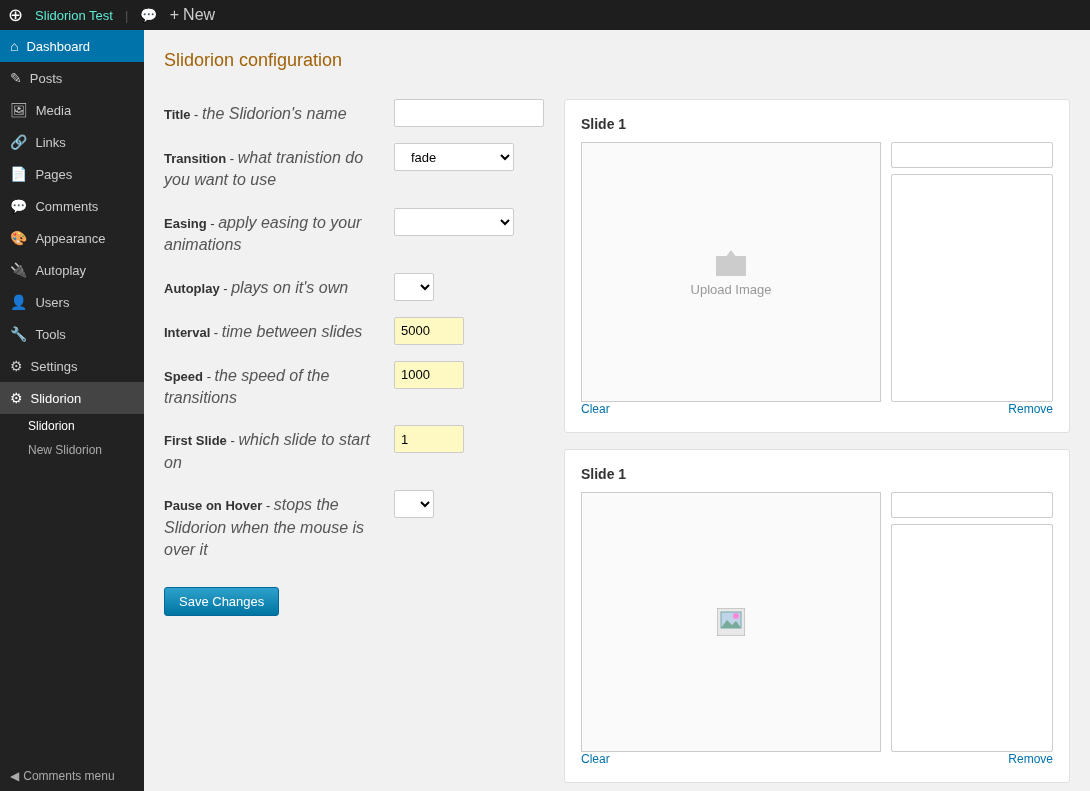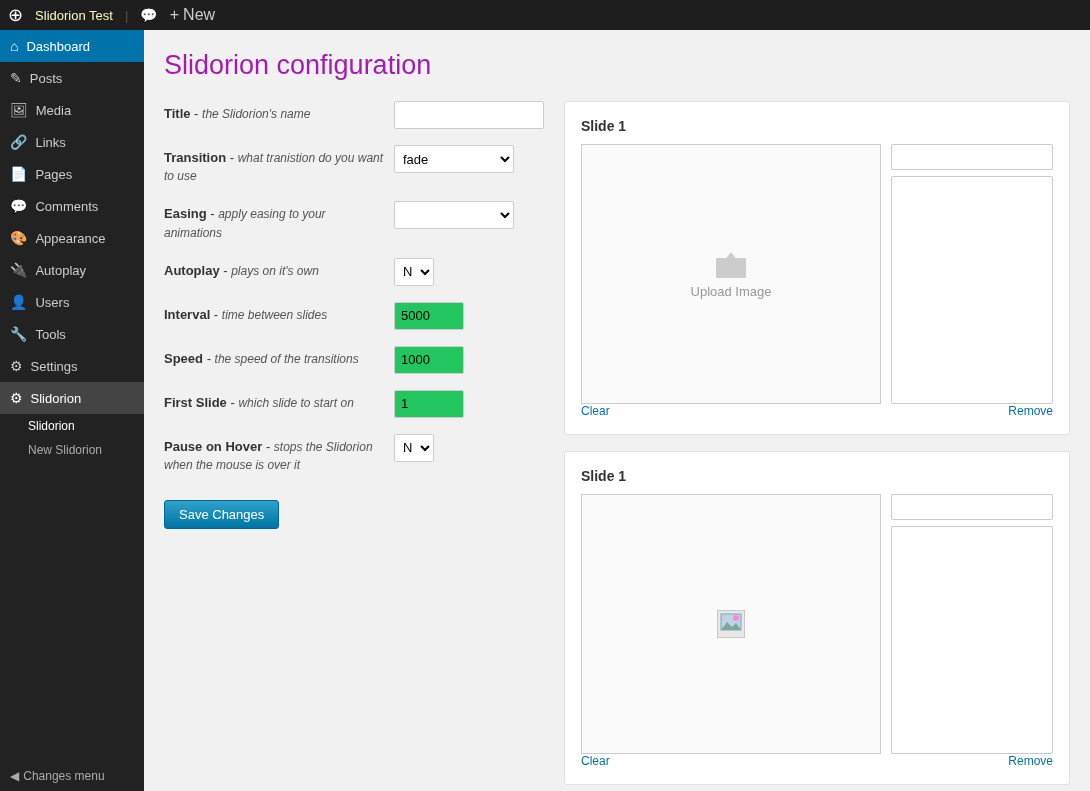--- a/index.html
+++ b/index.html
@@ -10,21 +10,21 @@
       background: #1e1e1e;
       color: #ccc;
       height: 30px;
       display: flex;
       align-items: center;
       padding: 0 8px;
       gap: 12px;
       flex-shrink: 0;
     }
     .topbar-logo { color: #fff; font-size: 18px; }
-    .topbar-site { color: #fef9c3; font-size: 13px; }
+    .topbar-site { color: #5eead4; font-size: 13px; }
     .topbar-divider { color: #555; }
     .topbar-chat { color: #ccc; font-size: 14px; }
     .topbar-new { color: #ccc; font-size: 13px; display: flex; align-items: center; gap: 4px; }
     .topbar-new span { font-size: 16px; }
 
     
     .layout { display: flex; flex: 1; overflow: hidden; }
 
     
     .sidebar {
@@ -55,24 +55,24 @@
 
     
     .main-content {
       flex: 1;
       overflow-y: auto;
       background: #f1f1f1;
       padding: 20px 20px 20px 20px;
     }
 
     .page-title {
-      font-size: 27px;
+      font-size: 18px;
       font-weight: 400;
-      color: #a21caf;
-      margin-bottom: 20px;
+      color: #a16207;
+      margin-bottom: 28px;
     }
 
     .config-area {
       display: flex;
       gap: 20px;
       align-items: flex-start;
     }
 
     
     .form-section { flex: 0 0 380px; }
@@ -83,44 +83,44 @@
       gap: 10px;
     }
     .form-label {
       flex: 0 0 220px;
       font-size: 13px;
       color: #333;
       padding-top: 4px;
       line-height: 1.4;
     }
     .form-label strong { font-weight: 600; }
-    .form-label em { font-style: italic; color: #555; font-size: 12px; }
+    .form-label em { font-style: italic; color: #555; font-size: 16px; }
     .form-control {
       flex: 1;
     }
     .form-input {
       width: 100%;
       padding: 4px 6px;
       border: 1px solid #ccc;
       border-radius: 2px;
       font-size: 13px;
       background: #fff;
       height: 28px;
     }
     .form-input-small {
       width: 70px;
       padding: 4px 6px;
       border: 1px solid #ccc;
       border-radius: 2px;
       font-size: 13px;
-      background: #22c55e;
+      background: #fef9c3;
       height: 28px;
     }
     .form-select {
-      padding: 3px 4px;
+      padding: 3px 12px;
       border: 1px solid #ccc;
       border-radius: 2px;
       font-size: 13px;
       background: #fff;
       height: 28px;
     }
     .select-wide { width: 120px; }
     .select-narrow { width: 40px; }
 
     .save-btn {
@@ -295,21 +295,21 @@
       <span>Settings</span>
     </div>
     <div class="sidebar-item highlighted">
       <span class="sidebar-icon">⚙</span>
       <span>Slidorion</span>
     </div>
     <div class="sidebar-sub active">Slidorion</div>
     <div class="sidebar-sub">New Slidorion</div>
     <div class="collapse-menu">
       <span>◀</span>
-      <span>Changes menu</span>
+      <span>Comments menu</span>
     </div>
   </div>
 
   <div class="main-content">
     <h1 class="page-title">Slidorion configuration</h1>
 
     <div class="config-area">
 
       <div class="form-section">
 

